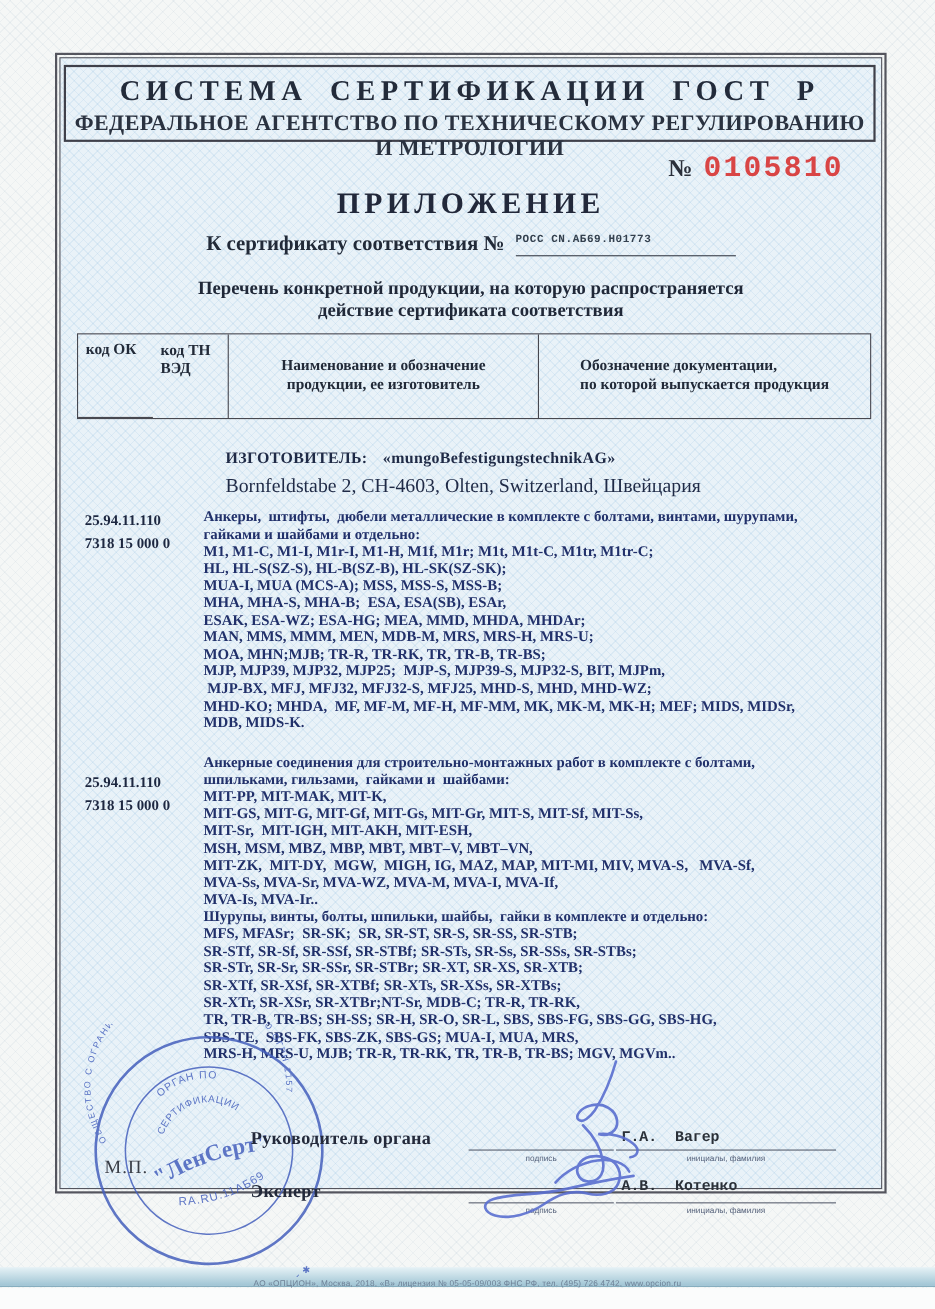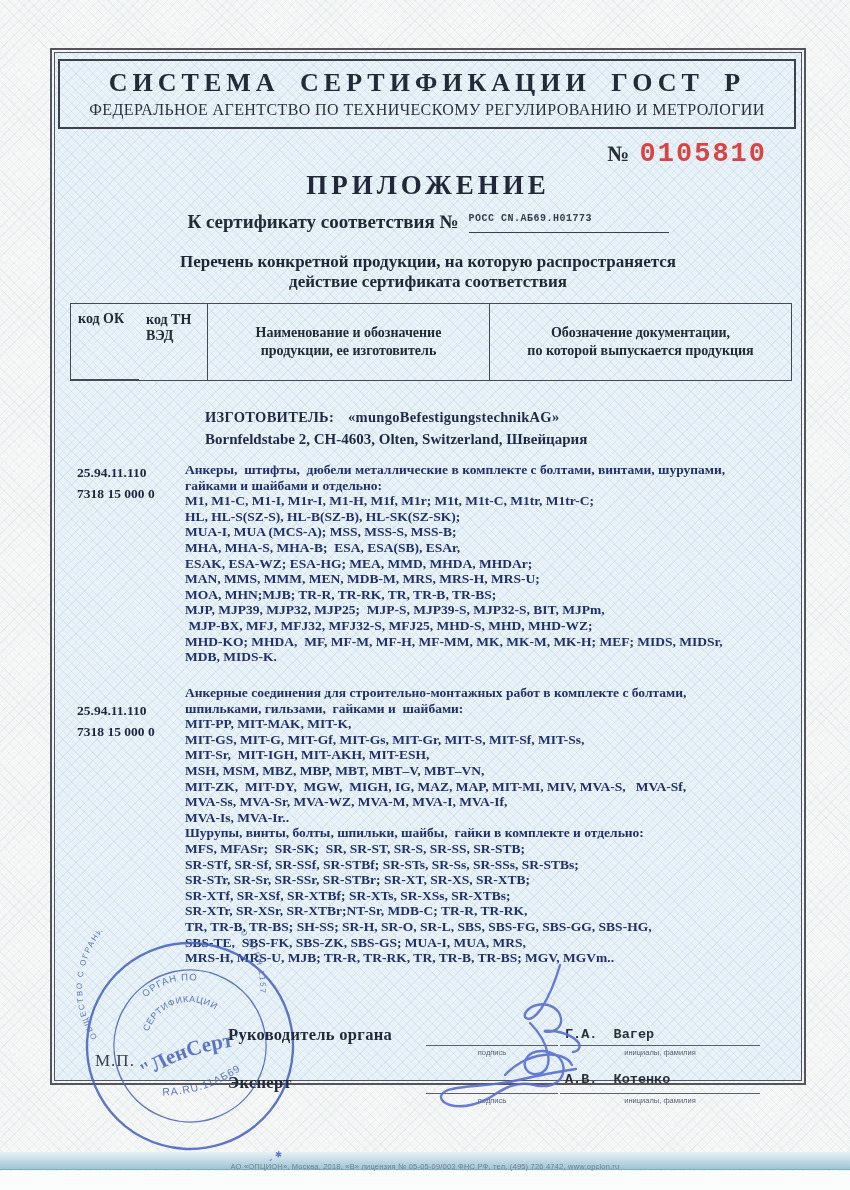--- a/index.html
+++ b/index.html
@@ -35,21 +35,21 @@
 
   .hdr-box {
     position: absolute; left: 3px; top: 6px; width: 738px; height: 70px;
     border: 2px solid #3f404a; text-align: center; color: #1d2531;
   }
   .hdr-title {
     margin-top: 7px; font-size: 26px; font-weight: bold;
     letter-spacing: 5px; word-spacing: 9px; color: #232b3a;
   }
   .hdr-sub {
-    margin-top: 3px; font-size: 16px; font-weight: normal; letter-spacing: .4px; color: #2a3240;
+    margin-top: 3px; font-size: 20px; font-weight: bold; letter-spacing: .4px; color: #2a3240;
   }
 
   .num-row { position: absolute; right: 34px; top: 86px; white-space: nowrap; }
   .num-sign { font-size: 22px; font-weight: bold; color: #2a2f3a; margin-right: 10px; }
   .num-value {
     font-family: "Liberation Mono", "DejaVu Sans Mono", monospace;
     font-size: 27px; color: #d94545; letter-spacing: 2px; font-weight: bold;
   }
 
   .doc-title {
@@ -75,26 +75,26 @@
   }
 
   .spec-table {
     position: absolute; left: 15px; top: 250px; width: 722px; height: 78px;
     border: 1.5px solid #474850; display: flex; font-size: 14px; font-weight: bold; color: #222a38;
   }
   .col-codes { width: 137px; border-right: 1.5px solid #474850; display: flex; flex-direction: row; }
   .col-codes .cc-top { flex: 1; padding: 7px 0 0 7px; border-bottom: 1.2px solid #474850; }
   .col-codes .cc-bot { flex: 1; padding: 8px 0 0 7px; }
   .col-name { width: 282px; border-right: 1.5px solid #474850; display: flex; align-items: center; justify-content: center; text-align: center; white-space: pre-line; line-height: 18px; }
-  .col-doc  { flex: 1; display: flex; align-items: center; justify-content: center; text-align: center; white-space: pre-line; line-height: 18px; }
+  .col-doc  { flex: 1; display: flex; align-items: center; justify-content: center; text-align: left; white-space: pre-line; line-height: 18px; }
 
   .manufacturer { position: absolute; left: 150px; top: 356px; color: #1f2a46; }
   .mfg-line1 { font-size: 14.5px; font-weight: bold; letter-spacing: .3px; }
   .mfg-label { margin-right: 14px; }
-  .mfg-line2 { font-size: 15px; font-weight: bold; margin-top: 5px; }
+  .mfg-line2 { font-size: 18px; font-weight: normal; margin-top: 5px; }
 
   .codes-col { position: absolute; width: 120px; color: #1d2740; font-size: 13.5px; font-weight: bold; line-height: 21px; white-space: pre; }
   .codes-1 { left: 22px; top: 409px; }
   .codes-2 { left: 22px; top: 647px; }
 
   .prod-lines { position: absolute; left: 130px; width: 610px; color: #21306a; }
   .lines-1 { top: 409px; }
   .lines-2 { top: 632px; }
   .prod-lines .pline { font-size: 13.5px; font-weight: bold; line-height: 15.6px; white-space: pre; letter-spacing: 0; }
 

